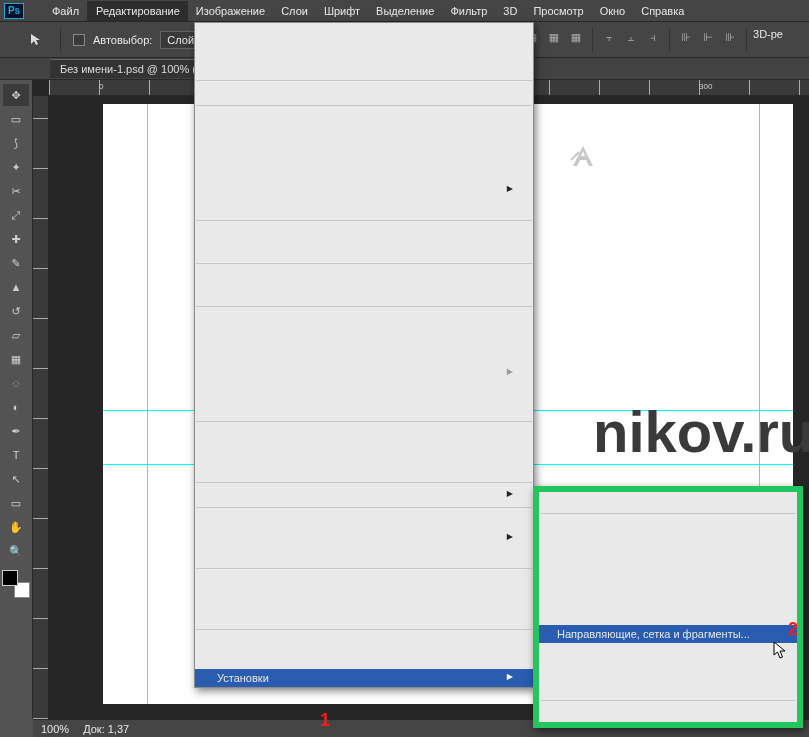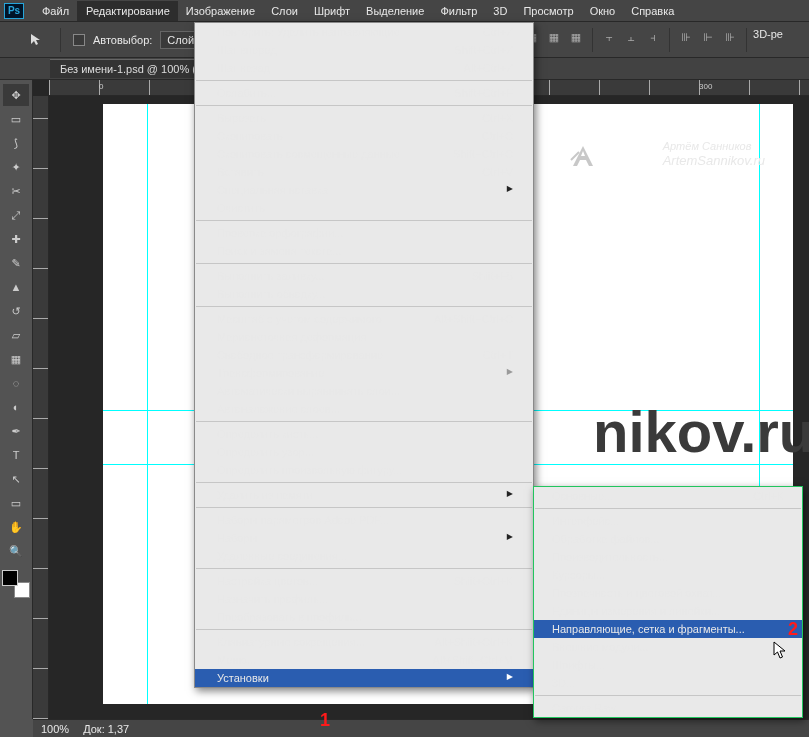--- a/index.html
+++ b/index.html
@@ -1,18 +1,18 @@
 <!DOCTYPE html>
 <html><head>
 <meta charset="utf-8">
 <style>
 * { margin: 0; padding: 0; box-sizing: border-box; font-family: Tahoma, Arial, sans-serif; font-size: 11px; color: #e8e8e8; user-select: none; }
 body { background: #535353; width: 809px; height: 737px; overflow: hidden; position: relative; }
 .menubar { background: #454545; height: 22px; display: flex; align-items: center; padding-left: 4px; border-bottom: 1px solid #282828; }
-.ps-logo { width: 20px; height: 16px; background: #001428; border: 1px solid #26a5da; display: flex; align-items: center; justify-content: center; margin-right: 10px; text-align: center; }
+.ps-logo { width: 20px; height: 16px; background: #001428; border: 1px solid #26a5da; display: flex; align-items: center; justify-content: center; margin-right: 20px; text-align: center; }
 .ps-logo span { color: #26a5da; font-size: 10px; font-weight: bold; }
 .menu-item { padding: 4px 8px; cursor: default; }
 .menu-item.active { background: #2d2d2d; padding-left: 9px; }
 .toolbar { background: #454545; height: 36px; border-bottom: 1px solid #282828; display: flex; align-items: center; padding: 0 26px; gap: 8px; }
 .tool-icon { width: 22px; height: 22px; display: flex; align-items: center; justify-content: center; }
 .opt-check { width: 12px; height: 12px; border: 1px solid #888; background: #3a3a3a; }
 .opt-select { background: #3a3a3a; border: 1px solid #666; padding: 2px 16px 2px 6px; }
 .tabbar { background: #424242; height: 22px; display: flex; align-items: center; padding-left: 50px; border-bottom: 1px solid #282828; }
 .tab { background: #333; padding: 3px 10px; border-top: 1px solid #666; color: #ddd; }
 .workspace { position: absolute; top: 80px; left: 0; right: 0; bottom: 18px; display: flex; }
@@ -34,21 +34,21 @@
 .big-text { position: absolute; top: 294px; left: 490px; font-size: 58px; font-weight: bold; color: #3a3a3a; font-family: Arial, sans-serif; white-space: nowrap; }
 .statusbar { position: absolute; bottom: 0; left: 33px; right: 0; height: 18px; background: #454545; border-top: 1px solid #282828; display: flex; align-items: center; padding-left: 8px; gap: 14px; font-size: 10px; }
 
 .dropdown { position: absolute; top: 22px; left: 194px; width: 340px; background: #e9e9e9; border: 1px solid #8a8a8a; box-shadow: 2px 3px 8px rgba(0,0,0,0.5); }
 .dd-item { display: flex; justify-content: space-between; padding: 3px 20px 3px 22px; color: #232323; cursor: default; }
 .dd-item.disabled { color: #9a9a9a; }
 .dd-item.highlight { background: #2a5db0; color: #fff; }
 .dd-item .arrow { color: inherit; }
 .dd-sep { height: 1px; background: #c6c6c6; margin: 3px 1px; }
 
-.submenu { position: absolute; top: 486px; left: 533px; width: 270px; background: #e9e9e9; border: 1px solid #22c55e; box-shadow: 2px 3px 8px rgba(0,0,0,0.5); }
+.submenu { position: absolute; top: 486px; left: 533px; width: 270px; background: #e9e9e9; border: 6px solid #22c55e; box-shadow: 2px 3px 8px rgba(0,0,0,0.5); }
 .sm-item { display: flex; justify-content: space-between; padding: 3px 18px 3px 18px; color: #232323; cursor: default; }
 .sm-item.highlight { background: #2a5db0; color: #fff; }
 .sm-sep { height: 1px; background: #c6c6c6; margin: 3px 1px; }
 
 .anno { position: absolute; color: #ff1a1a; font-size: 18px; font-weight: bold; font-family: Arial; }
 .cursor { position: absolute; width: 14px; height: 18px; z-index: 50; }
 .cursor svg { width: 14px; height: 18px; }
 
 .ruler-h::before { content: ""; position: absolute; inset: 0; background: repeating-linear-gradient(90deg, #aaa 0 1px, transparent 1px 50px); }
 .ruler-v::before { content: ""; position: absolute; inset: 0; background: repeating-linear-gradient(0deg, #aaa 0 1px, transparent 1px 50px); }
@@ -149,24 +149,20 @@
       <div class="guide-v" style="left:44px"></div>
       <div class="guide-v" style="left:656px"></div>
       <div class="guide-h" style="top:306px"></div>
       <div class="guide-h" style="top:360px"></div>
       <div class="wm-logo">
         <svg viewBox="0 0 34 30">
             <path d="M4 26 L14 6 L24 26 L20 26 L17 20 L11 20 L8 26 Z M12 16 L16 16 L14 11 Z" fill="#c8c8c8"></path>
             <path d="M2 20 L10 12" stroke="#c8c8c8" stroke-width="2"></path>
           </svg>
       </div>
-      <div class="wm1">
-        <div>Артём Санников</div>
-        <div class="l2">ArtemSannikov.ru</div>
-      </div>
       <div class="big-text">nikov.ru</div>
     </div>
   </div>
 </div>
 
 <div class="statusbar">
   <span>100%</span>
   <span>Док: 1,37</span>
 </div>
 

